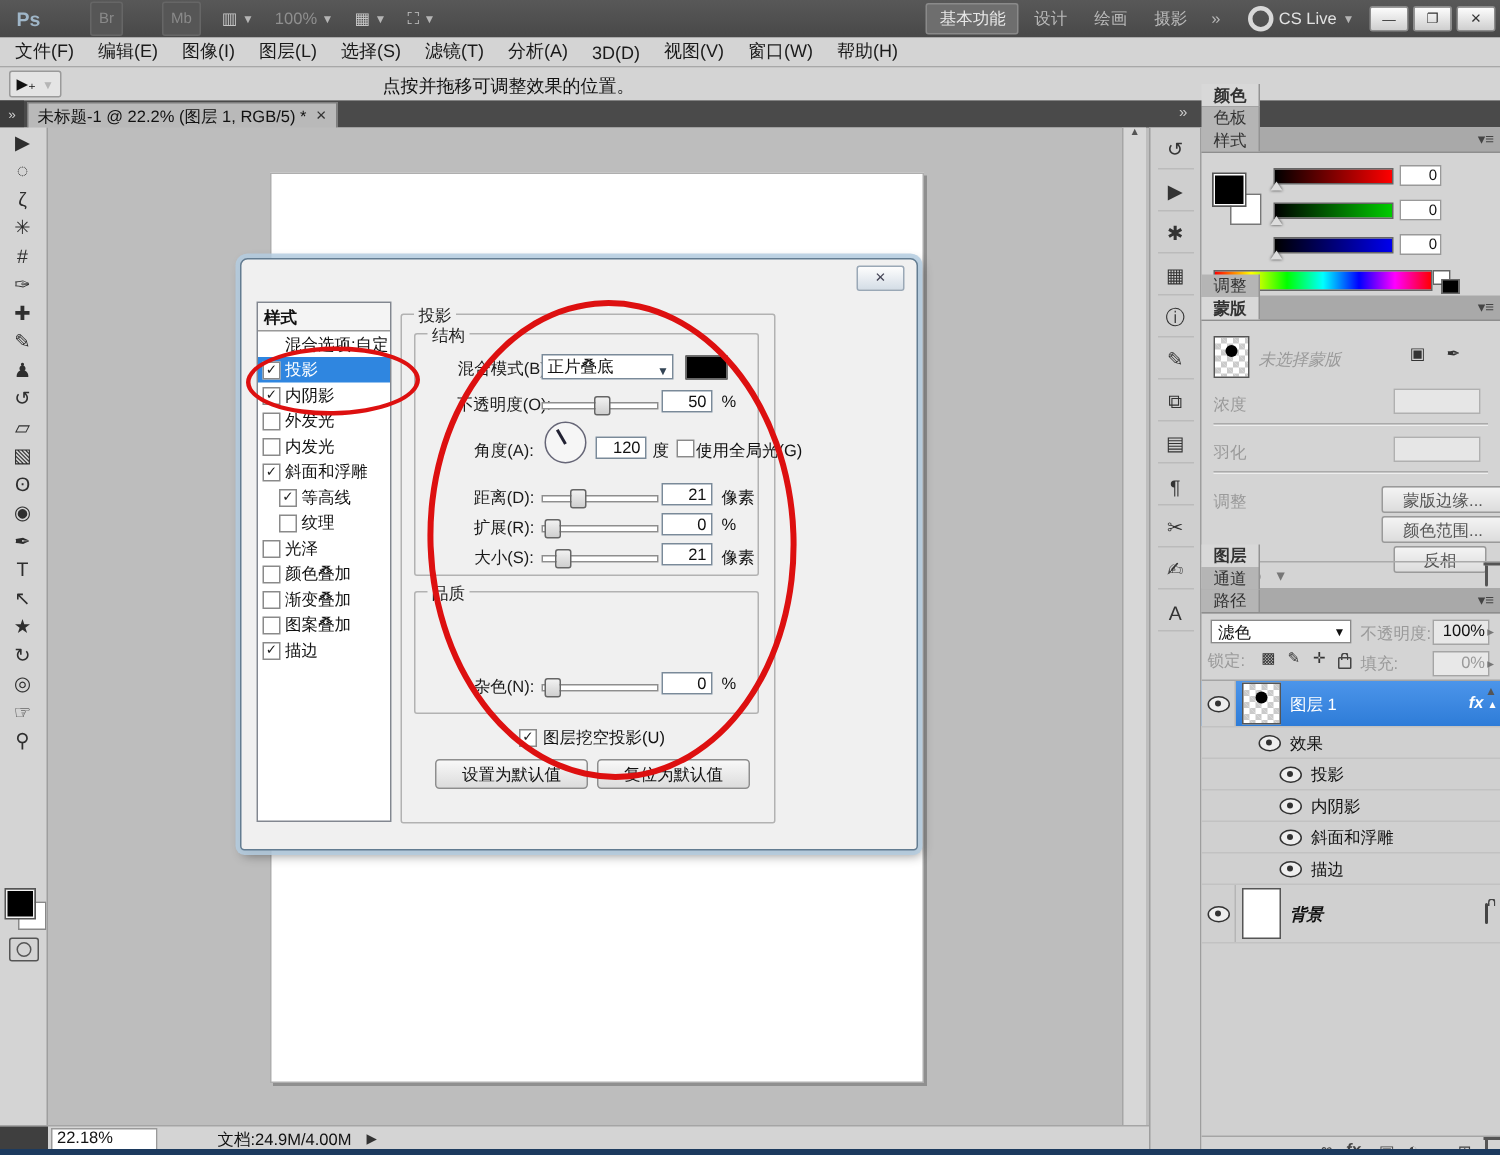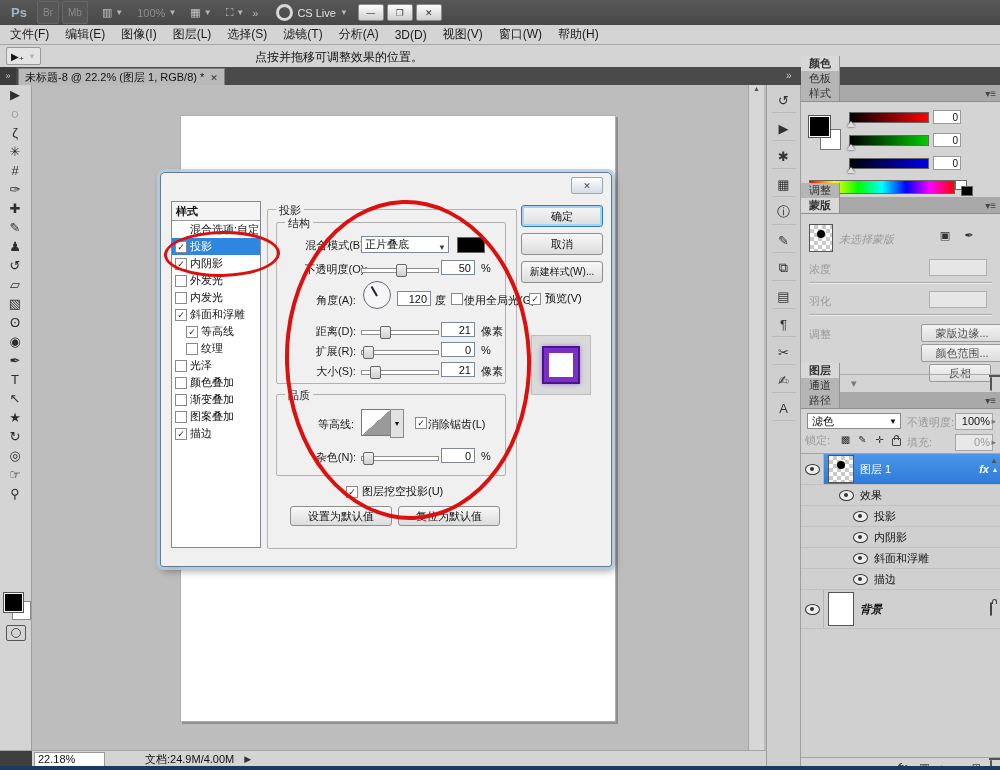--- a/index.html
+++ b/index.html
@@ -2,21 +2,21 @@
 <html><head>
 <meta charset="utf-8">
 <style>
   html,body{margin:0;padding:0}
   body{width:1000px;height:770px;position:relative;overflow:hidden;
        font-family:"Liberation Sans","DejaVu Sans",sans-serif;font-size:12px;color:#111;
        background:#bdbdbd;-webkit-font-smoothing:antialiased}
   
   .app-bar{position:absolute;left:0;top:0;width:1000px;height:25px;background:linear-gradient(#585858,#484848);color:#cfcfcf;display:flex;align-items:center}
   .ps-logo{width:30px;height:19px;margin-left:4px;color:#9fb6c8;font-weight:bold;font-size:13px;display:flex;align-items:center;justify-content:center}
-  .bar-btn{height:17px;padding:2px 5px;margin-left:3px;border:1px solid #666;border-radius:2px;background:#565656;color:#8a8a8a;font-size:10px;display:flex;align-items:center}
+  .bar-btn{height:17px;padding:2px 5px;margin-left:26px;border:1px solid #666;border-radius:2px;background:#565656;color:#8a8a8a;font-size:10px;display:flex;align-items:center}
   .bar-ico{margin-left:14px;color:#c5c5c5;font-size:11px;display:flex;align-items:center;gap:3px}
   .dd{font-size:8px;color:#b5b5b5}
   .ws{display:flex;align-items:center;gap:2px;margin-left:auto}
   .ws-item{padding:2px 8px;font-size:11px;color:#b9b9b9;border-radius:2px}
   .ws-item.act{background:#6e6e6e;border:1px solid #8a8a8a;color:#e8e8e8}
   .cslive{display:flex;align-items:center;gap:4px;margin:0 10px;color:#e2e2e2;font-size:11px}
   .cs-ring{width:11px;height:11px;border:3px solid #d8d8d8;border-radius:50%}
   .winbtn{width:24px;height:15px;border:1px solid #8c8c8c;background:linear-gradient(#fdfdfd,#cfcfcf);color:#333;
           font-size:9px;display:flex;align-items:center;justify-content:center;margin-right:3px;border-radius:2px}
   
@@ -164,20 +164,27 @@
       <span class="dd">▼</span>
     </div>
   <div class="bar-ico">
       <span>▦</span>
       <span class="dd">▼</span>
     </div>
   <div class="bar-ico">
       <span>⛶</span>
       <span class="dd">▼</span>
     </div>
+  <div class="ws">
+
+  <div class="ws-item act"><span>基本功能</span></div>
+      <div class="ws-item"><span>设计</span></div>
+      <div class="ws-item"><span>绘画</span></div>
+      <div class="ws-item"><span>摄影</span></div>
+    </div>
   <div class="ws-item">»</div>
   <div class="cslive">
       <span class="cs-ring"></span>
       <span>CS Live</span>
       <span class="dd">▼</span>
     </div>
   <div class="winbtn">—</div>
   <div class="winbtn">❐</div>
   <div class="winbtn">✕</div>
 </div>
@@ -201,21 +208,21 @@
   <div class="tool-preset">
       <span>▶₊</span>
       <span class="dd">▼</span>
     </div>
   <div class="opt-hint">点按并拖移可调整效果的位置。</div>
 </div>
 
 <div class="tab-strip">
   <div class="strip-corner">»</div>
   <div class="doc-tab">
-    <span>未标题-8 @ 22.2% (图层 1, RGB/8) *</span>
+    <span>未标题-1 @ 22.2% (图层 1, RGB/5) *</span>
     <span class="tab-close">✕</span>
   </div>
   <div class="dock-collapse">»</div>
 </div>
 
 <div class="toolbar">
   <div>
 
   <div class="tool">
         <span>▶</span>
@@ -431,58 +438,39 @@
           <span class="trk">
               <span class="thumb" style="left:11%"></span>
             </span>
           <span class="vb">21</span>
           <span class="un">像素</span>
         </div>
       </div>
 
       <div class="gbox" style="left:8px;top:184px;width:228px;height:80px">
         <div class="glabel">品质</div>
-        <div class="frow" style="top:14px;height:30px">
-          <span class="fl" style="top:8px">等高线:</span>
-          <span class="contour-th"></span>
-          <span class="contour-dd">▼</span>
-          <span class="cb on" style="position:absolute;left:130px;top:8px"></span>
-          <span style="position:absolute;left:143px;top:8px;font-size:11px;white-space:nowrap">消除锯齿(L)</span>
-        </div>
         <div class="frow" style="top:52px">
           <span class="fl">杂色(N):</span>
           <span class="trk">
               <span class="thumb" style="left:1%"></span>
             </span>
           <span class="vb">0</span>
           <span class="un">%</span>
         </div>
       </div>
 
       <div class="ck-row" style="position:absolute;left:78px;top:274px">
         <span class="cb on"></span>
         <span>图层挖空投影(U)</span>
       </div>
       <div class="dlg-btn" style="left:22px;top:296px;width:100px;height:18px">设置为默认值</div>
       <div class="dlg-btn" style="left:130px;top:296px;width:100px;height:18px">复位为默认值</div>
     </div>
   </div>
 
-  <div class="rightcol">
-    <div class="dlg-btn okf" style="left:2px;top:4px;width:80px">确定</div>
-    <div class="dlg-btn" style="left:2px;top:32px;width:80px">取消</div>
-    <div class="dlg-btn" style="left:2px;top:60px;width:80px;font-size:10px">新建样式(W)...</div>
-    <div class="ck-row" style="position:absolute;left:10px;top:90px">
-      <span class="cb on"></span>
-      <span>预览(V)</span>
-    </div>
-    <div class="pv-thumb">
-        <div class="pv-square"></div>
-      </div>
-  </div>
 </div>
 
 <div class="red-big"></div>
 <div class="red-small"></div>
 
 <div class="dock">
 
 <div class="dock-ico">
       <span>↺</span>
     </div>

